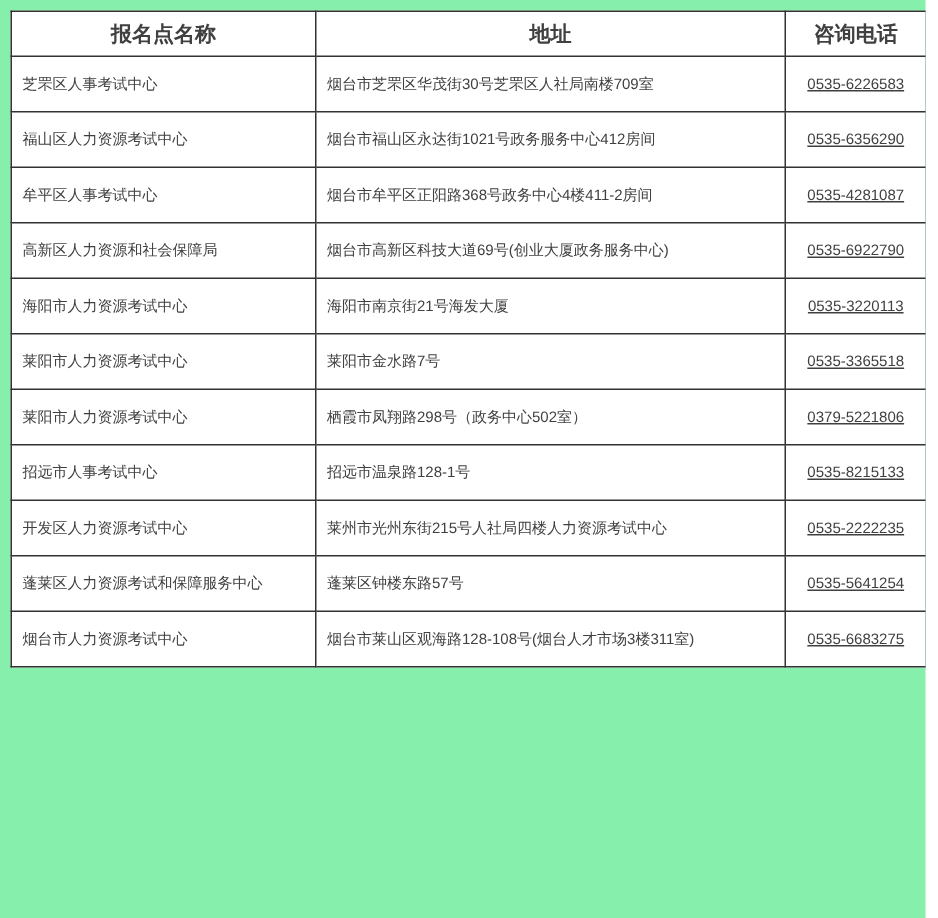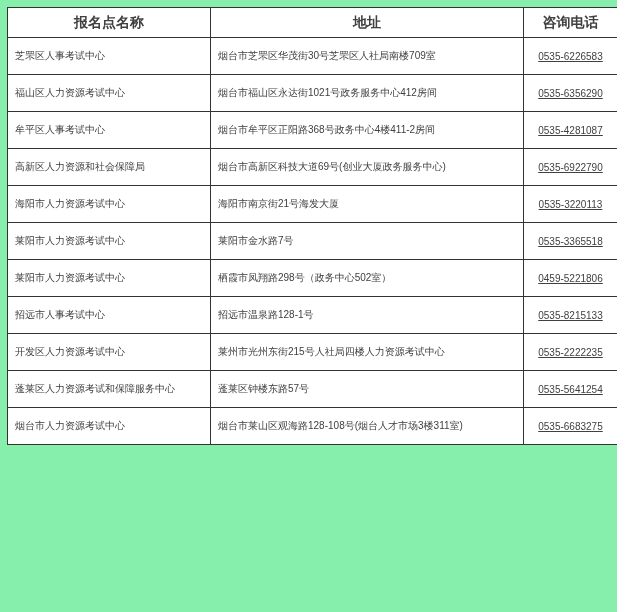--- a/index.html
+++ b/index.html
@@ -104,21 +104,21 @@
           <td class="phone">0535-3220113</td>
         </tr>
         <tr>
           <td>莱阳市人力资源考试中心</td>
           <td>莱阳市金水路7号</td>
           <td class="phone">0535-3365518</td>
         </tr>
         <tr>
           <td>莱阳市人力资源考试中心</td>
           <td>栖霞市凤翔路298号（政务中心502室）</td>
-          <td class="phone">0459-5221806</td>
+          <td class="phone">0379-5221806</td>
         </tr>
         <tr>
           <td>招远市人事考试中心</td>
           <td>招远市温泉路128-1号</td>
           <td class="phone">0535-8215133</td>
         </tr>
         <tr>
           <td>开发区人力资源考试中心</td>
           <td>莱州市光州东街215号人社局四楼人力资源考试中心</td>
           <td class="phone">0535-2222235</td>

